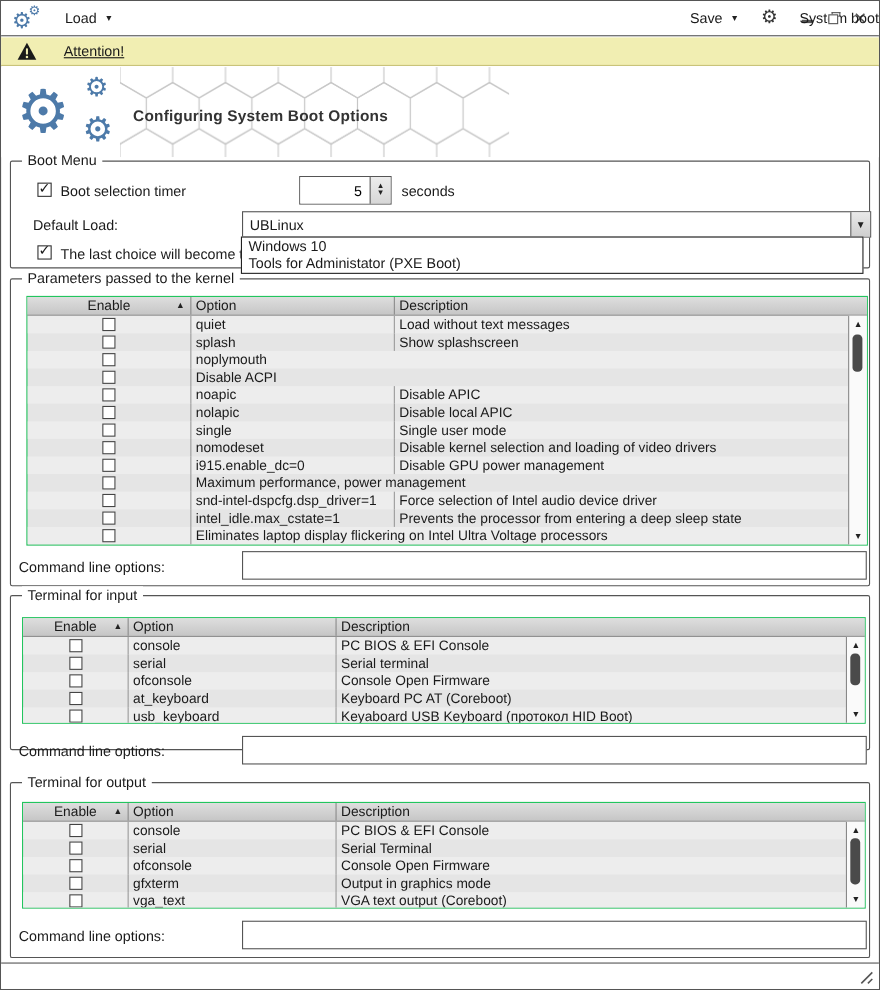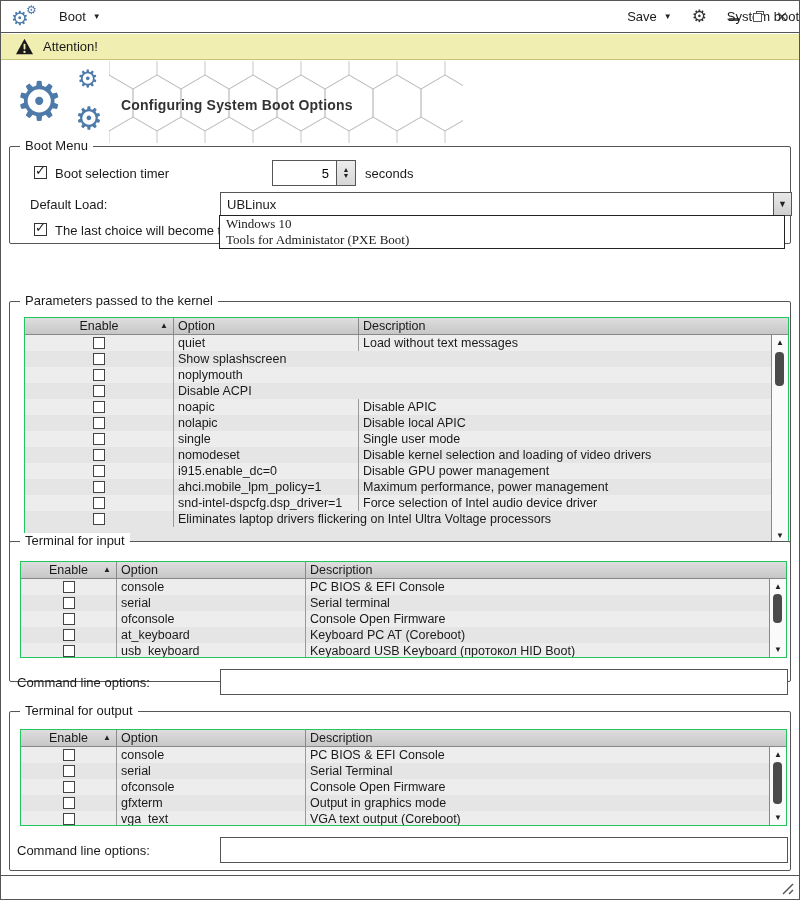--- a/index.html
+++ b/index.html
@@ -23,36 +23,36 @@
   .win-controls { display:flex; align-items:center; gap:10px; }
   .wc { width:14px; height:14px; display:inline-flex; align-items:center; justify-content:center; color:#555; }
   .minbar { width:10px; height:3px; background:#555; margin-top:6px; }
   .maxico { position:relative; width:11px; height:11px; }
   .maxsq  { position:absolute; left:0; top:2px; width:9px; height:9px; border:1.5px solid #555; background:#fff; }
   .maxsq2 { position:absolute; left:3px; top:0; width:8px; height:4px; border:1.5px solid #555; border-bottom:none; }
   .wc.close { font-size:15px; font-weight:bold; }
 
   
   .warnbar { position:absolute; top:33px; left:0; right:0; height:26px; background:#f1eeb2;
-             border-bottom:1px solid #c9c37a; display:flex; align-items:center; padding:0 14px; gap:9px; }
+             border-bottom:1px solid #c9c37a; display:flex; align-items:center; padding:0 14px; gap:24px;text-decoration:underline; }
 
   
   .hero { position:absolute; top:60px; left:0; right:0; height:82px; background:#fff; overflow:hidden; }
   .hexes { position:absolute; left:108px; top:0; }
   .hero-logo { position:absolute; left:14px; top:6px; width:104px; height:70px; }
   .hg1 { font-size:54px; left:0; top:8px; }
   .hg2 { font-size:24px; left:62px; top:0; }
   .hg3 { font-size:31px; left:60px; top:36px; }
   .hero-title { position:absolute; left:120px; top:36px; font-weight:bold; font-size:14px; color:#333; z-index:2; letter-spacing:.2px; }
 
   
   .fs { position:absolute; left:8px; right:8px; border:1px solid #555; border-radius:2px; background:#fff; }
   .legend { position:absolute; top:-9px; left:10px; background:#fff; padding:0 5px; font-size:13px; }
   .fs-boot    { top:145px; height:98px; }
-  .fs-kernel  { top:252px; height:280px;margin-top:48px; }
+  .fs-kernel  { top:252px; height:280px; }
   .fs-termin  { top:540px; height:141px; }
   .fs-termout { top:710px; height:160px; }
 
   
   .cb { position:relative; display:inline-block; width:13px; height:13px; border:1px solid #333; background:#fff; }
   .cb .mark { position:absolute; left:0px; top:-4px; font-size:13px; font-weight:bold; color:#1a1a1a; }
   .bm-cb1 { position:absolute; left:24px; top:19px; }
   .bm-lb1 { position:absolute; left:45px; top:19px; }
   .spin { position:absolute; left:262px; top:13px; width:84px; height:26px; border:1px solid #555; display:flex; background:#fff; }
   .spin input { flex:1; width:60px; border:none; outline:none; text-align:right; padding-right:7px; font:inherit; background:#fff; }
@@ -62,21 +62,21 @@
   .bm-sec { position:absolute; left:355px; top:19px; }
   .bm-dl-label { position:absolute; left:20px; top:50px; }
   .combo { position:absolute; left:210px; top:45px; width:572px; height:24px; border:1px solid #555; background:#fff;
            display:flex; align-items:center; }
   .combo-val { flex:1; padding-left:6px; }
   .combo-btn { width:18px; height:100%; border-left:1px solid #555; background:linear-gradient(#e9e9e9,#cfcfcf);
                display:flex; align-items:center; justify-content:center; font-size:9px; color:#222; }
   .bm-cb2 { position:absolute; left:24px; top:76px; }
   .bm-lb2 { position:absolute; left:45px; top:76px; white-space:nowrap; }
 
-  .popup { position:absolute; left:218px; top:214px; width:566px; border:1px solid #222; background:#fff; z-index:20;font-family:Liberation Serif, serif; }
+  .popup { position:absolute; left:218px; top:214px; width:566px; border:1px solid #222; background:#fff; z-index:20; }
   .popup-item { height:16px; line-height:16px; padding-left:6px; white-space:nowrap; }
 
   
   .table { position:absolute; border:1px solid #22c55e; background:#e5e5e5; }
   .t-kernel { left:14px; top:15px; width:765px; height:227px; }
   .t-term   { left:10px; width:767px; height:97px; }
   .t-termin  { top:19px; }
   .t-termout { top:17px; }
   .thead { position:absolute; top:0; left:0; right:0; height:17px; display:flex;
            background:linear-gradient(#dedede,#c6c6c6); border-bottom:1px solid #888; font-size:12.5px; }
@@ -121,21 +121,21 @@
 <body>
 
 <div class="window">
 
   <div class="titlebar">
     <span class="app-icon">
       <span class="gear g1">⚙</span>
       <span class="gear g2">⚙</span>
     </span>
     <span class="menu-item tb-load">
-      <span>Boot</span>
+      <span>Load</span>
       <span class="arr">▼</span>
     </span>
     <span class="tb-title">System boot</span>
     <span class="tb-right">
       <span class="menu-item">
         <span>Save</span>
         <span class="arr">▼</span>
       </span>
       <span class="tb-gear">⚙</span>
       <span class="win-controls">
@@ -232,20 +232,21 @@
             <div class="tc c-en">
               <span class="cb"></span>
             </div>
             <div class="tc c-op">quiet</div>
             <div class="tc c-de">Load without text messages</div>
           </div>
           <div class="trow">
             <div class="tc c-en">
               <span class="cb"></span>
             </div>
+            <div class="tc c-op">splash</div>
             <div class="tc c-de">Show splashscreen</div>
           </div>
           <div class="trow">
             <div class="tc c-en">
               <span class="cb"></span>
             </div>
             <div class="tc c-op">noplymouth</div>
           </div>
           <div class="trow">
             <div class="tc c-en">
@@ -285,35 +286,41 @@
             <div class="tc c-en">
               <span class="cb"></span>
             </div>
             <div class="tc c-op">i915.enable_dc=0</div>
             <div class="tc c-de">Disable GPU power management</div>
           </div>
           <div class="trow">
             <div class="tc c-en">
               <span class="cb"></span>
             </div>
-            <div class="tc c-op">ahci.mobile_lpm_policy=1</div>
             <div class="tc c-de">Maximum performance, power management</div>
           </div>
           <div class="trow">
             <div class="tc c-en">
               <span class="cb"></span>
             </div>
             <div class="tc c-op">snd-intel-dspcfg.dsp_driver=1</div>
             <div class="tc c-de">Force selection of Intel audio device driver</div>
           </div>
           <div class="trow">
             <div class="tc c-en">
               <span class="cb"></span>
             </div>
-            <div class="tc c-de">Eliminates laptop drivers flickering on Intel Ultra Voltage processors</div>
+            <div class="tc c-op">intel_idle.max_cstate=1</div>
+            <div class="tc c-de">Prevents the processor from entering a deep sleep state</div>
+          </div>
+          <div class="trow">
+            <div class="tc c-en">
+              <span class="cb"></span>
+            </div>
+            <div class="tc c-de">Eliminates laptop display flickering on Intel Ultra Voltage processors</div>
           </div>
         </div>
       <div class="sbar">
         <div class="sarrow up">▲</div>
         <div class="sthumb"></div>
         <div class="sarrow down">▼</div>
       </div>
     </div>
     <span class="cmd-label">Command line options:</span>
     <input class="cmd-input" value="" style="">

